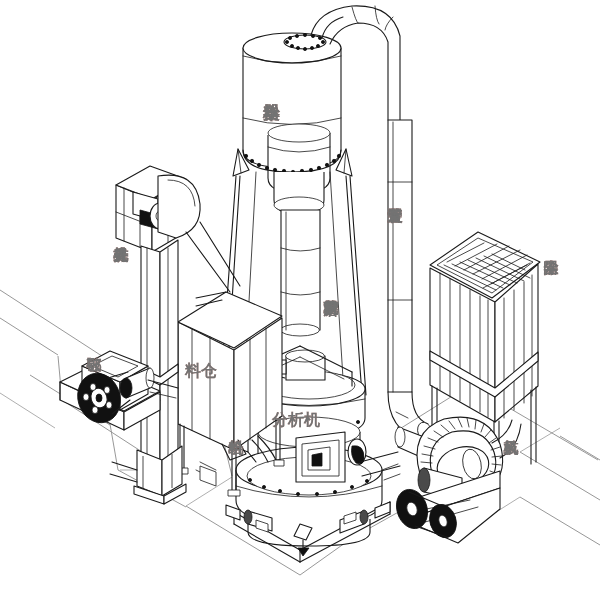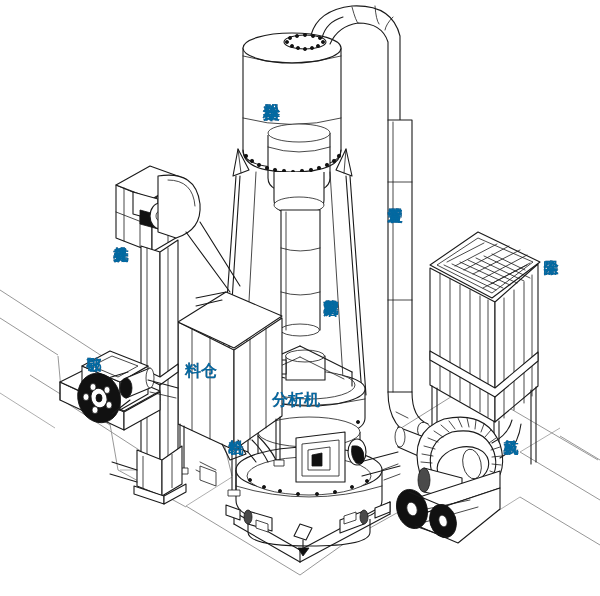--- a/index.html
+++ b/index.html
@@ -21,21 +21,21 @@
   }
   #line-art {
     position: absolute;
     left: 0;
     top: 0;
     width: 600px;
     height: 596px;
   }
   .label {
     position: absolute;
-    color: #0369a1;
+    color: #737373;
     font-family: "DejaVu Sans", "Liberation Sans", sans-serif;
     font-weight: 700;
     line-height: 1.02;
     letter-spacing: 0px;
     white-space: pre;
     text-shadow: 0 0 0.5px rgba(191,68,54,0.45);
     user-select: none;
   }
   .label.vertical {
     writing-mode: vertical-rl;
@@ -512,21 +512,21 @@
   <div class="label vertical" style="left:263px; top:90px; font-size:17px;">集粉器</div>
 
   <div class="label vertical" style="left:113px; top:235px; font-size:15px;">斗式提升机</div>
 
   <div class="label vertical" style="left:86px; top:345px; font-size:15px;">鄂破</div>
 
   <div class="label horizontal" style="left:185px; top:363px; font-size:16px;">料仓</div>
 
   <div class="label vertical" style="left:228px; top:428px; font-size:15px;">给料机</div>
 
-  <div class="label horizontal" style="left:272px; top:392px; font-size:16px;">分析机</div>
+  <div class="label horizontal" style="left:272px; top:412px; font-size:16px;">分析机</div>
 
   <div class="label vertical" style="left:323px; top:288px; font-size:15px;">雷蒙磨粉机</div>
 
   <div class="label vertical" style="left:387px; top:196px; font-size:15px;">管道装置</div>
 
   <div class="label vertical" style="left:543px; top:248px; font-size:15px;">除尘器</div>
 
   <div class="label vertical" style="left:503px; top:428px; font-size:15px;">鼓风机</div>
 
 </div>

